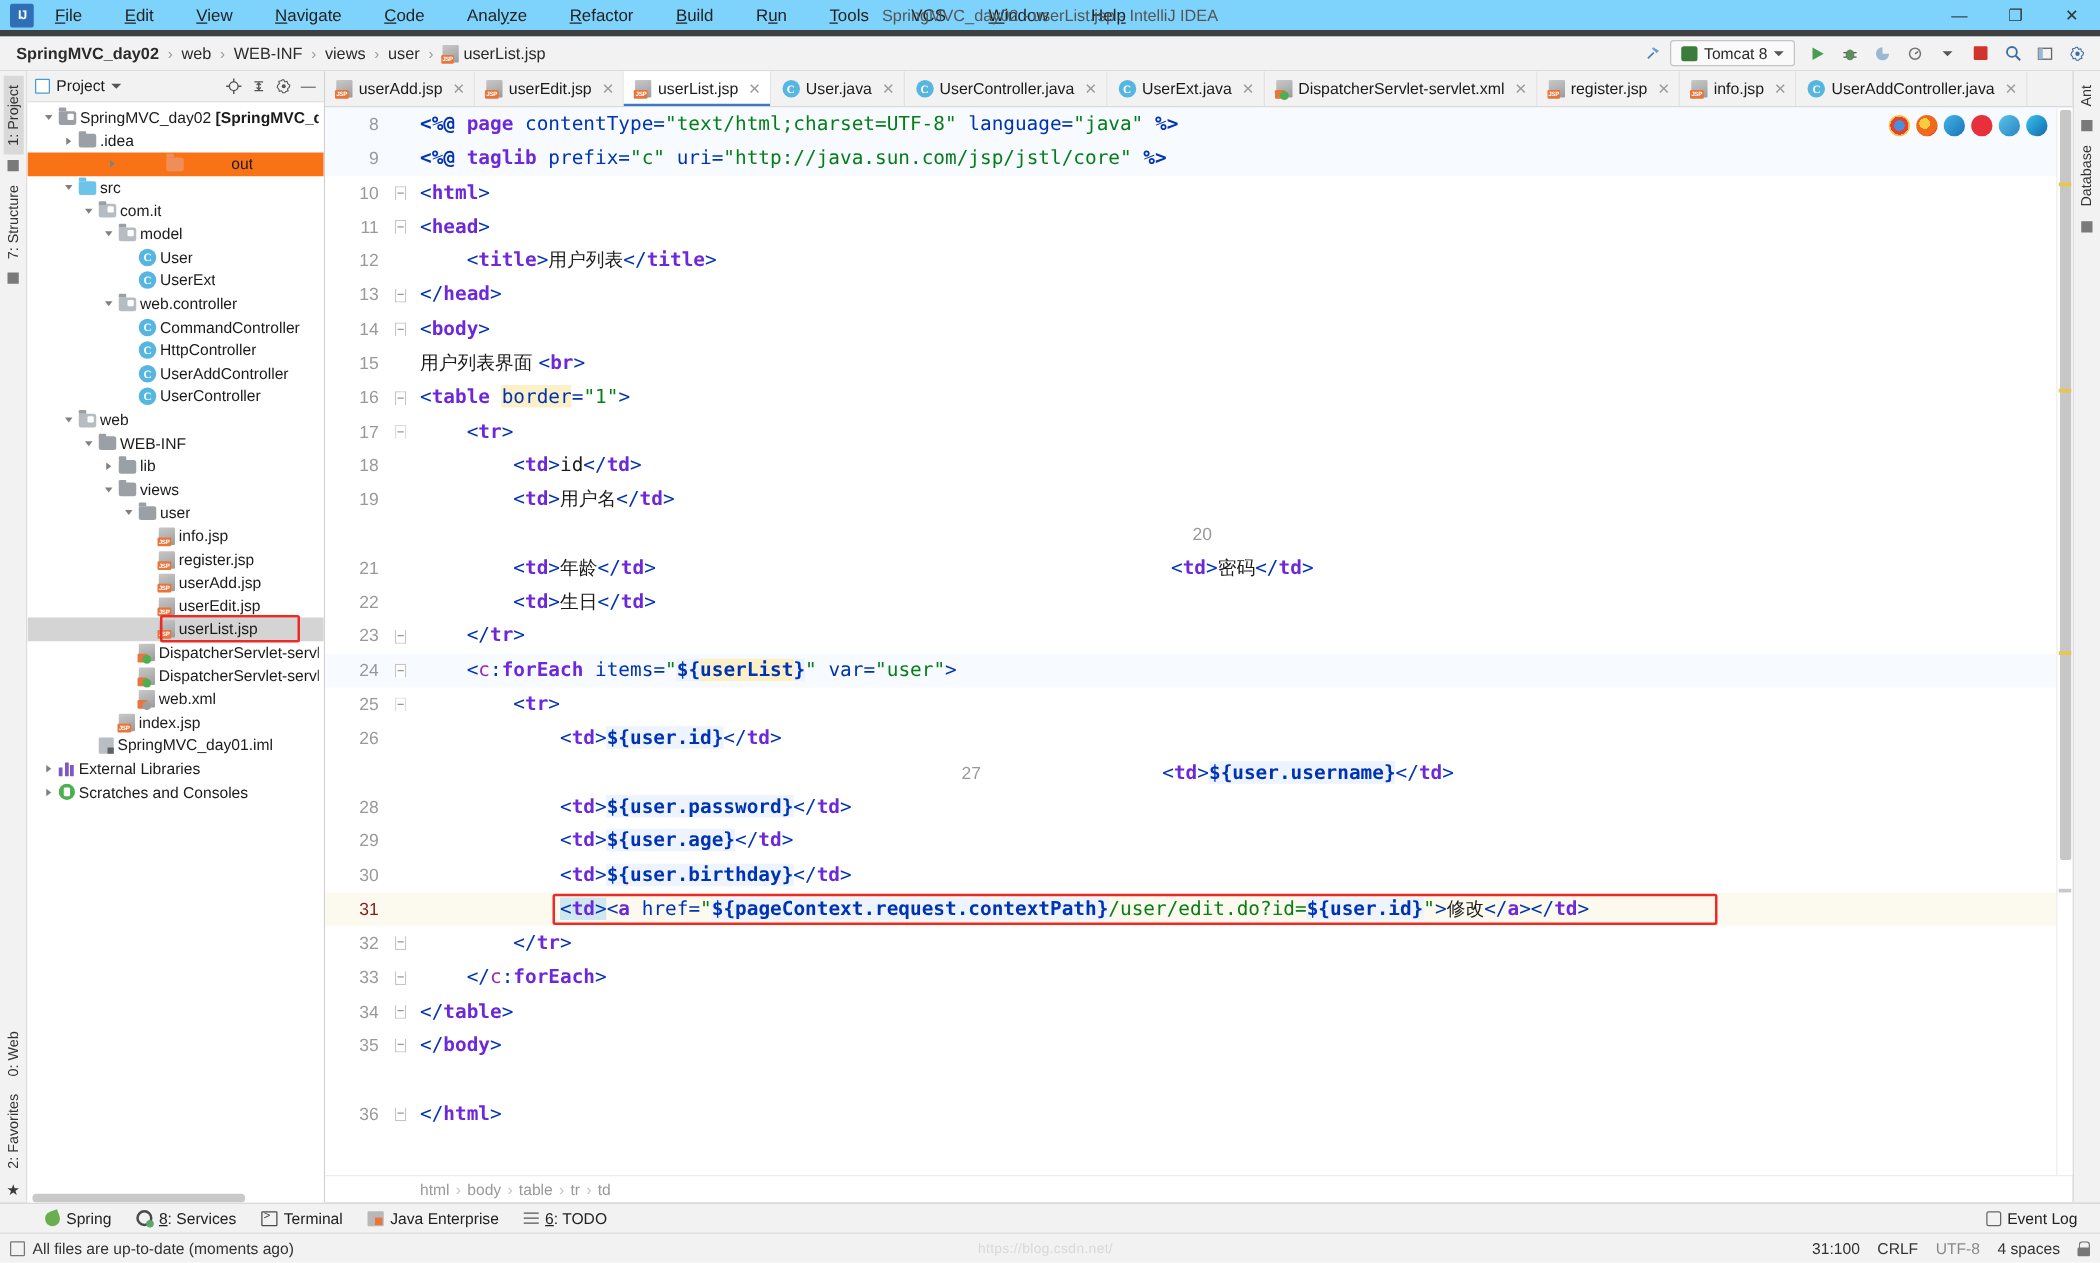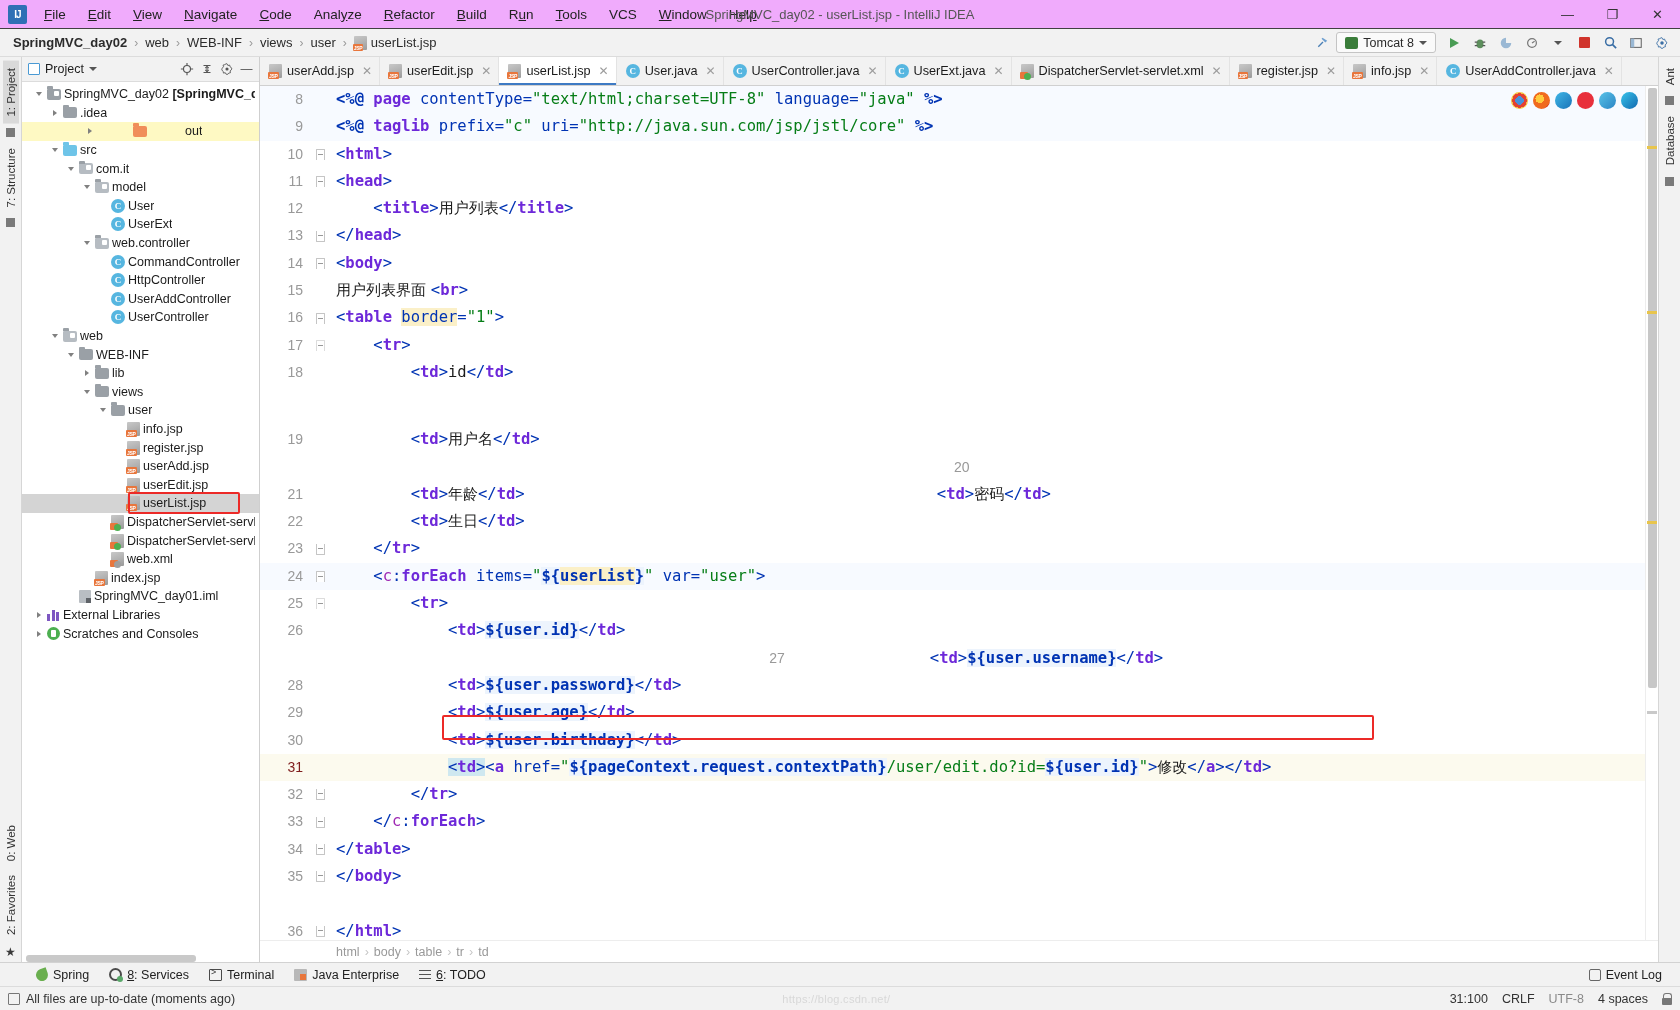--- a/index.html
+++ b/index.html
@@ -8,31 +8,31 @@
     font-family:"Liberation Sans", sans-serif;
     font-size:13px; color:#1d1d1d;
     background:#f2f2f2;
     -webkit-font-smoothing:antialiased;
   }
   .app { width:1680px; height:1010px; display:flex; flex-direction:column; background:#f2f2f2; }
 
   
   .titlebar {
     height:29px; display:flex; align-items:center;
-    background:#f0abfc; border-bottom:1px solid #404040;
+    background:#7dd3fc; border-bottom:5px solid #404040;
     position:relative; flex:none;
   }
   .ij-logo {
     width:19px; height:19px; margin:0 8px 0 8px; flex:none;
     background:#2f6fb5; border-radius:2px;
     display:flex; align-items:center; justify-content:center;
     color:#fff; font-size:10px; font-weight:bold; letter-spacing:-1px;
     font-family:"Liberation Sans", sans-serif;
   }
-  .menubar { display:flex; align-items:center; gap:4px; }
+  .menubar { display:flex; align-items:center; gap:16px; }
   .menu-item {
     padding:4px 9px; font-size:13.5px; color:#222; cursor:default; white-space:nowrap;
   }
   .menu-item u { text-decoration:underline; }
   .win-title {
     position:absolute; left:0; right:0; text-align:center;
     font-size:13px; color:#555; pointer-events:none;
   }
   .win-btns { margin-left:auto; display:flex; height:100%; z-index:2; }
   .win-btn {
@@ -135,21 +135,21 @@
   .ph-btn { width:17px;height:17px;display:flex;align-items:center;justify-content:center;color:#555;font-size:12px; }
 
   .tree {
     flex:1; overflow:hidden; padding:3px 0 0 0; background:#fff; position:relative;
   }
   .trow {
     height:18.6px; display:flex; align-items:center; gap:3px;
     font-size:12.5px; color:#1b1b1b; white-space:nowrap; padding-right:4px;
     position:relative;
   }
-  .trow.sel-yellow { background:#fef9c3;gap:38px; }
+  .trow.sel-yellow { background:#f97316;gap:38px; }
   .trow.sel-gray { background:#d4d4d4; }
   .arrow {
     width:11px; height:11px; flex:none; display:flex; align-items:center; justify-content:center;
   }
   .arrow.r:after { content:""; width:0;height:0;border-left:4.5px solid #808080;border-top:3.5px solid transparent;border-bottom:3.5px solid transparent; }
   .arrow.d:after { content:""; width:0;height:0;border-top:4.5px solid #808080;border-left:3.5px solid transparent;border-right:3.5px solid transparent; }
   .folder {
     width:14px;height:11px;flex:none;border-radius:1px 2px 2px 2px;background:#9aa0a6;
     position:relative;
   }
@@ -710,21 +710,21 @@
             <div class="ln" style="position: relative; background: rgb(247, 250, 255);"><span class="num">9</span><span class="fold"></span><span class="code"><span class="t-jsp">&lt;%@ </span><span class="t-tagname">taglib </span><span class="t-attr">prefix</span><span class="t-tag">=</span><span class="t-str">"c"</span> <span class="t-attr">uri</span><span class="t-tag">=</span><span class="t-str">"http://java.sun.com/jsp/jstl/core"</span> <span class="t-jsp">%&gt;</span></span></div>
             <div class="ln" style="position: relative;"><span class="num">10</span><span class="fold"><span class="ftop"></span></span><span class="code"><span class="t-tag">&lt;</span><span class="t-tagname">html</span><span class="t-tag">&gt;</span></span></div>
             <div class="ln" style="position: relative;"><span class="num">11</span><span class="fold"><span class="ftop"></span></span><span class="code"><span class="t-tag">&lt;</span><span class="t-tagname">head</span><span class="t-tag">&gt;</span></span></div>
             <div class="ln" style="position: relative;"><span class="num">12</span><span class="fold"></span><span class="code">    <span class="t-tag">&lt;</span><span class="t-tagname">title</span><span class="t-tag">&gt;</span><span class="t-txt cjk">用户列表</span><span class="t-tag">&lt;/</span><span class="t-tagname">title</span><span class="t-tag">&gt;</span></span></div>
             <div class="ln" style="position: relative;"><span class="num">13</span><span class="fold"><span class="fbot"></span></span><span class="code"><span class="t-tag">&lt;/</span><span class="t-tagname">head</span><span class="t-tag">&gt;</span></span></div>
             <div class="ln" style="position: relative;"><span class="num">14</span><span class="fold"><span class="ftop"></span></span><span class="code"><span class="t-tag">&lt;</span><span class="t-tagname">body</span><span class="t-tag">&gt;</span></span></div>
             <div class="ln" style="position: relative;"><span class="num">15</span><span class="fold"></span><span class="code"><span class="t-txt cjk">用户列表界面 </span><span class="t-tag">&lt;</span><span class="t-tagname">br</span><span class="t-tag">&gt;</span></span></div>
             <div class="ln" style="position: relative;"><span class="num">16</span><span class="fold"><span class="ftop"></span></span><span class="code"><span class="t-tag">&lt;</span><span class="t-tagname">table</span> <span class="t-attr hl-id">border</span><span class="t-tag">=</span><span class="t-str">"1"</span><span class="t-tag">&gt;</span></span></div>
             <div class="ln" style="position: relative;"><span class="num">17</span><span class="fold"><span class="ftop" style="border-color:#dcdcdc"></span></span><span class="code">    <span class="t-tag">&lt;</span><span class="t-tagname">tr</span><span class="t-tag">&gt;</span></span></div>
             <div class="ln" style="position: relative;"><span class="num">18</span><span class="fold"></span><span class="code">        <span class="t-tag">&lt;</span><span class="t-tagname">td</span><span class="t-tag">&gt;</span><span class="t-txt">id</span><span class="t-tag">&lt;/</span><span class="t-tagname">td</span><span class="t-tag">&gt;</span></span></div>
-            <div class="ln" style="position: relative; margin-top: 40px;"><span class="num">19</span><span class="fold"></span><span class="code">        <span class="t-tag">&lt;</span><span class="t-tagname">td</span><span class="t-tag">&gt;</span><span class="t-txt cjk">用户名</span><span class="t-tag">&lt;/</span><span class="t-tagname">td</span><span class="t-tag">&gt;</span></span></div>
+            <div class="ln" style="position: relative;"><span class="num">19</span><span class="fold"></span><span class="code">        <span class="t-tag">&lt;</span><span class="t-tagname">td</span><span class="t-tag">&gt;</span><span class="t-txt cjk">用户名</span><span class="t-tag">&lt;/</span><span class="t-tagname">td</span><span class="t-tag">&gt;</span></span></div>
             <div class="ln" style="position: relative; flex-direction: column;"><span class="num">20</span><span class="fold"></span><span class="code">        <span class="t-tag">&lt;</span><span class="t-tagname">td</span><span class="t-tag">&gt;</span><span class="t-txt cjk">密码</span><span class="t-tag">&lt;/</span><span class="t-tagname">td</span><span class="t-tag">&gt;</span></span></div>
             <div class="ln" style="position: relative;"><span class="num">21</span><span class="fold"></span><span class="code">        <span class="t-tag">&lt;</span><span class="t-tagname">td</span><span class="t-tag">&gt;</span><span class="t-txt cjk">年龄</span><span class="t-tag">&lt;/</span><span class="t-tagname">td</span><span class="t-tag">&gt;</span></span></div>
             <div class="ln" style="position: relative;"><span class="num">22</span><span class="fold"></span><span class="code">        <span class="t-tag">&lt;</span><span class="t-tagname">td</span><span class="t-tag">&gt;</span><span class="t-txt cjk">生日</span><span class="t-tag">&lt;/</span><span class="t-tagname">td</span><span class="t-tag">&gt;</span></span></div>
             <div class="ln" style="position: relative;"><span class="num">23</span><span class="fold"><span class="fbot"></span></span><span class="code">    <span class="t-tag">&lt;/</span><span class="t-tagname">tr</span><span class="t-tag">&gt;</span></span></div>
             <div class="ln" style="position: relative; background: rgb(247, 250, 255);"><span class="num">24</span><span class="fold"><span class="ftop"></span></span><span class="code">    <span class="t-tag">&lt;</span><span class="t-cns">c</span><span class="t-tag">:</span><span class="t-tagname">forEach</span> <span class="t-attr">items</span><span class="t-tag">=</span><span class="t-str">"</span><span class="t-el">${</span><span class="t-el hl-id">userList</span><span class="t-el">}</span><span class="t-str">"</span> <span class="t-attr">var</span><span class="t-tag">=</span><span class="t-str">"user"</span><span class="t-tag">&gt;</span></span></div>
             <div class="ln" style="position: relative;"><span class="num">25</span><span class="fold"><span class="ftop" style="border-color:#dcdcdc"></span></span><span class="code">        <span class="t-tag">&lt;</span><span class="t-tagname">tr</span><span class="t-tag">&gt;</span></span></div>
             <div class="ln" style="position: relative;"><span class="num">26</span><span class="fold"></span><span class="code">            <span class="t-tag">&lt;</span><span class="t-tagname">td</span><span class="t-tag">&gt;</span><span class="t-el">${user.id}</span><span class="t-tag">&lt;/</span><span class="t-tagname">td</span><span class="t-tag">&gt;</span></span></div>
             <div class="ln" style="position: relative; justify-content: center;"><span class="num">27</span><span class="fold"></span><span class="code">            <span class="t-tag">&lt;</span><span class="t-tagname">td</span><span class="t-tag">&gt;</span><span class="t-el">${user.username}</span><span class="t-tag">&lt;/</span><span class="t-tagname">td</span><span class="t-tag">&gt;</span></span></div>
             <div class="ln" style="position: relative;"><span class="num">28</span><span class="fold"></span><span class="code">            <span class="t-tag">&lt;</span><span class="t-tagname">td</span><span class="t-tag">&gt;</span><span class="t-el">${user.password}</span><span class="t-tag">&lt;/</span><span class="t-tagname">td</span><span class="t-tag">&gt;</span></span></div>
             <div class="ln" style="position: relative;"><span class="num">29</span><span class="fold"></span><span class="code">            <span class="t-tag">&lt;</span><span class="t-tagname">td</span><span class="t-tag">&gt;</span><span class="t-el">${user.age}</span><span class="t-tag">&lt;/</span><span class="t-tagname">td</span><span class="t-tag">&gt;</span></span></div>

